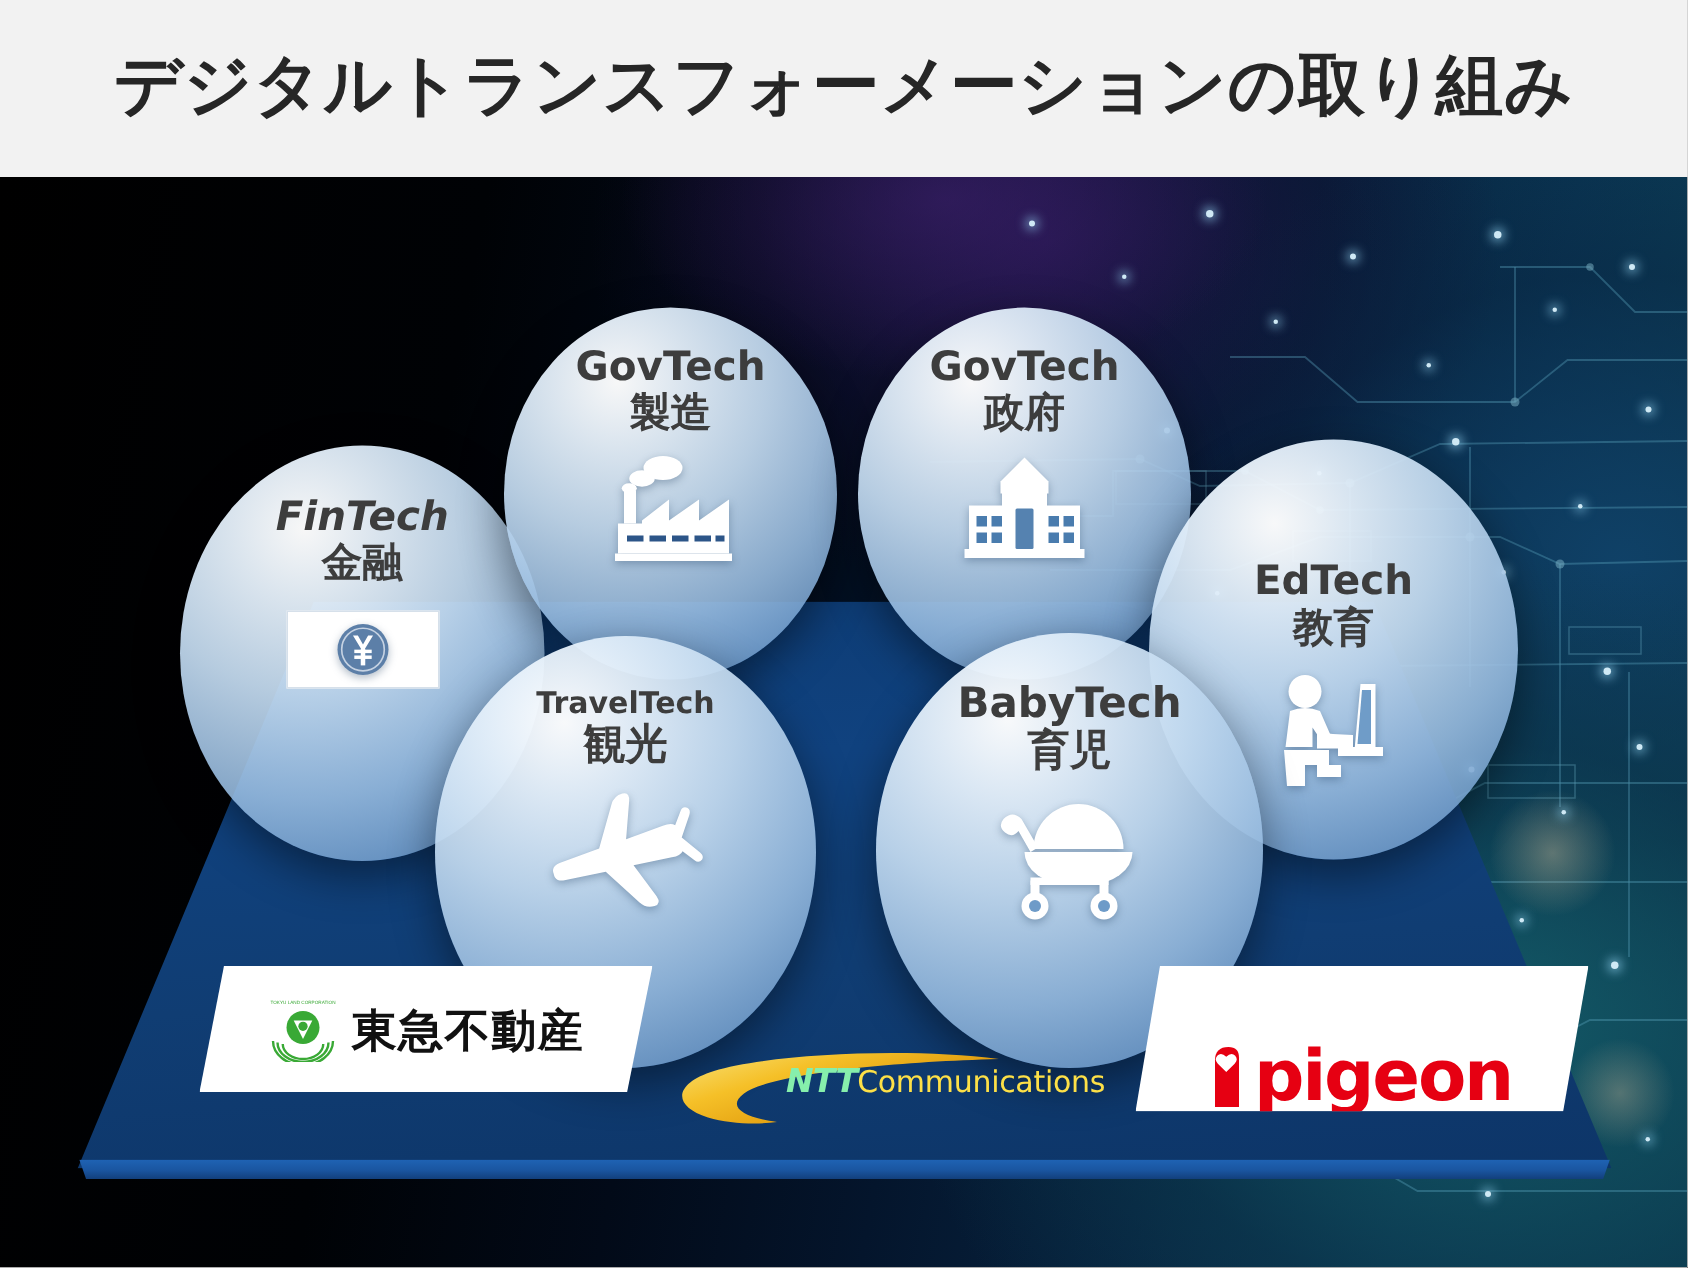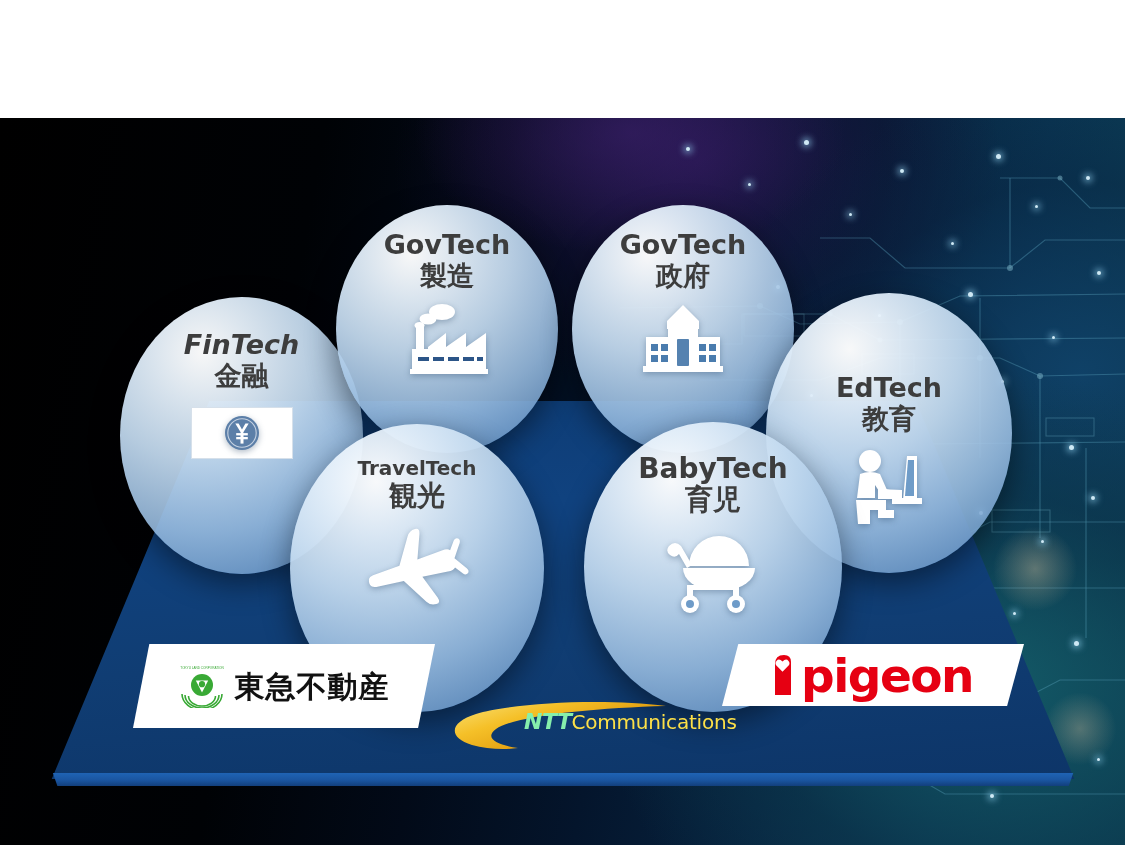--- a/index.html
+++ b/index.html
@@ -110,22 +110,23 @@
   
   .logo-panel{
     position:absolute;background:#ffffff;
     display:flex;align-items:center;justify-content:center;
   }
   #logo-panel-tokyu{
     left:133px;top:526px;width:302px;height:84px;
     clip-path:polygon(5.4% 0%, 100% 0%, 94.4% 100%, 0% 100%);
   }
   #logo-panel-pigeon{
-    left:722px;top:526px;width:302px;height:62px;
+    left:757px;top:526px;width:302px;height:97px;
     clip-path:polygon(5.4% 0%, 100% 0%, 94.4% 100%, 0% 100%);
+    align-items:flex-end;
   }
   .tokyu-lock{display:flex;align-items:flex-end;gap:10px;}
   .tokyu-text{
     font-family:"DejaVu Sans","Liberation Sans",sans-serif;
     font-size:30px;font-weight:bold;color:#111111;letter-spacing:1px;white-space:nowrap;
   }
   .pigeon-text{
     font-family:"DejaVu Sans","Liberation Sans",sans-serif;
     font-size:47px;font-weight:bold;color:#e60012;letter-spacing:-1.5px;
     white-space:nowrap;line-height:1;
@@ -139,20 +140,23 @@
     white-space:nowrap;line-height:1;
   }
   .ntt-bold{font-size:22px;font-weight:bold;color:#86efac;font-style:italic;letter-spacing:-.5px;}
   .ntt-light{font-size:20px;color:#fde047;letter-spacing:-.2px;}
 </style>
 </head>
 <body>
 
 <div id="slide">
 
+  <div id="title-bar">
+    <div id="title-text">デジタルトランスフォーメーションの取り組み</div>
+  </div>
 
   <div id="body-area">
 
     <div class="bg-base"></div>
 
     <svg class="bg-traces" viewBox="0 0 1125 727" preserveAspectRatio="none" aria-hidden="true">
       <g fill="none" stroke="#5fa9c4" stroke-opacity=".5" stroke-width="1.2">
         <path d="M620 190 L760 188 L800 206 L900 204 L960 178 L1125 176"></path>
         <path d="M650 226 L742 226 L742 196 L830 196 L880 222 L1125 220"></path>
         <path d="M700 262 L820 262 L880 240 L1000 240 L1040 258 L1125 256"></path>

